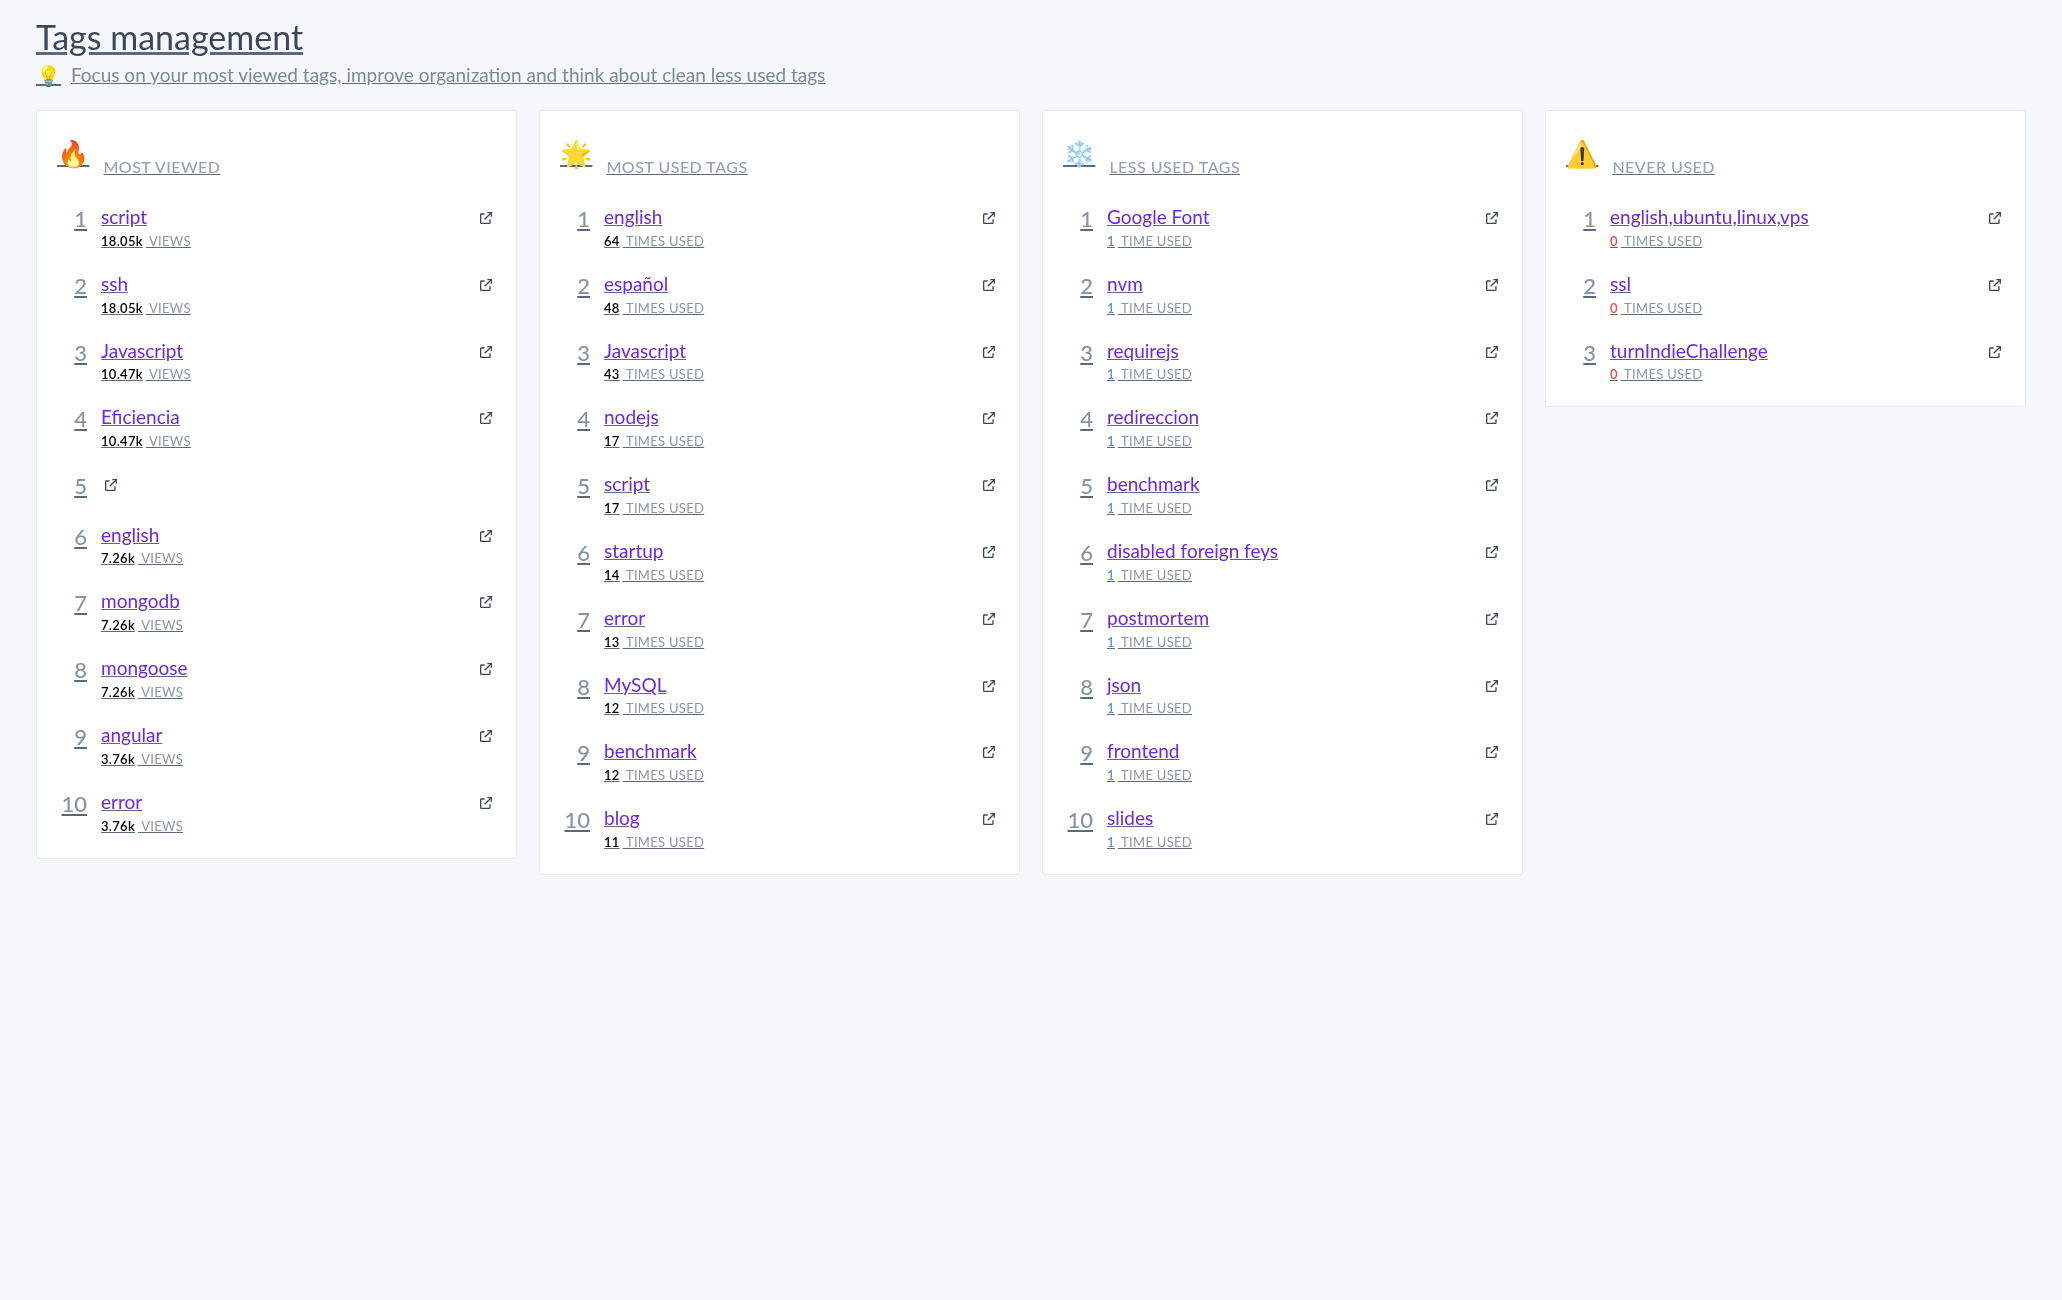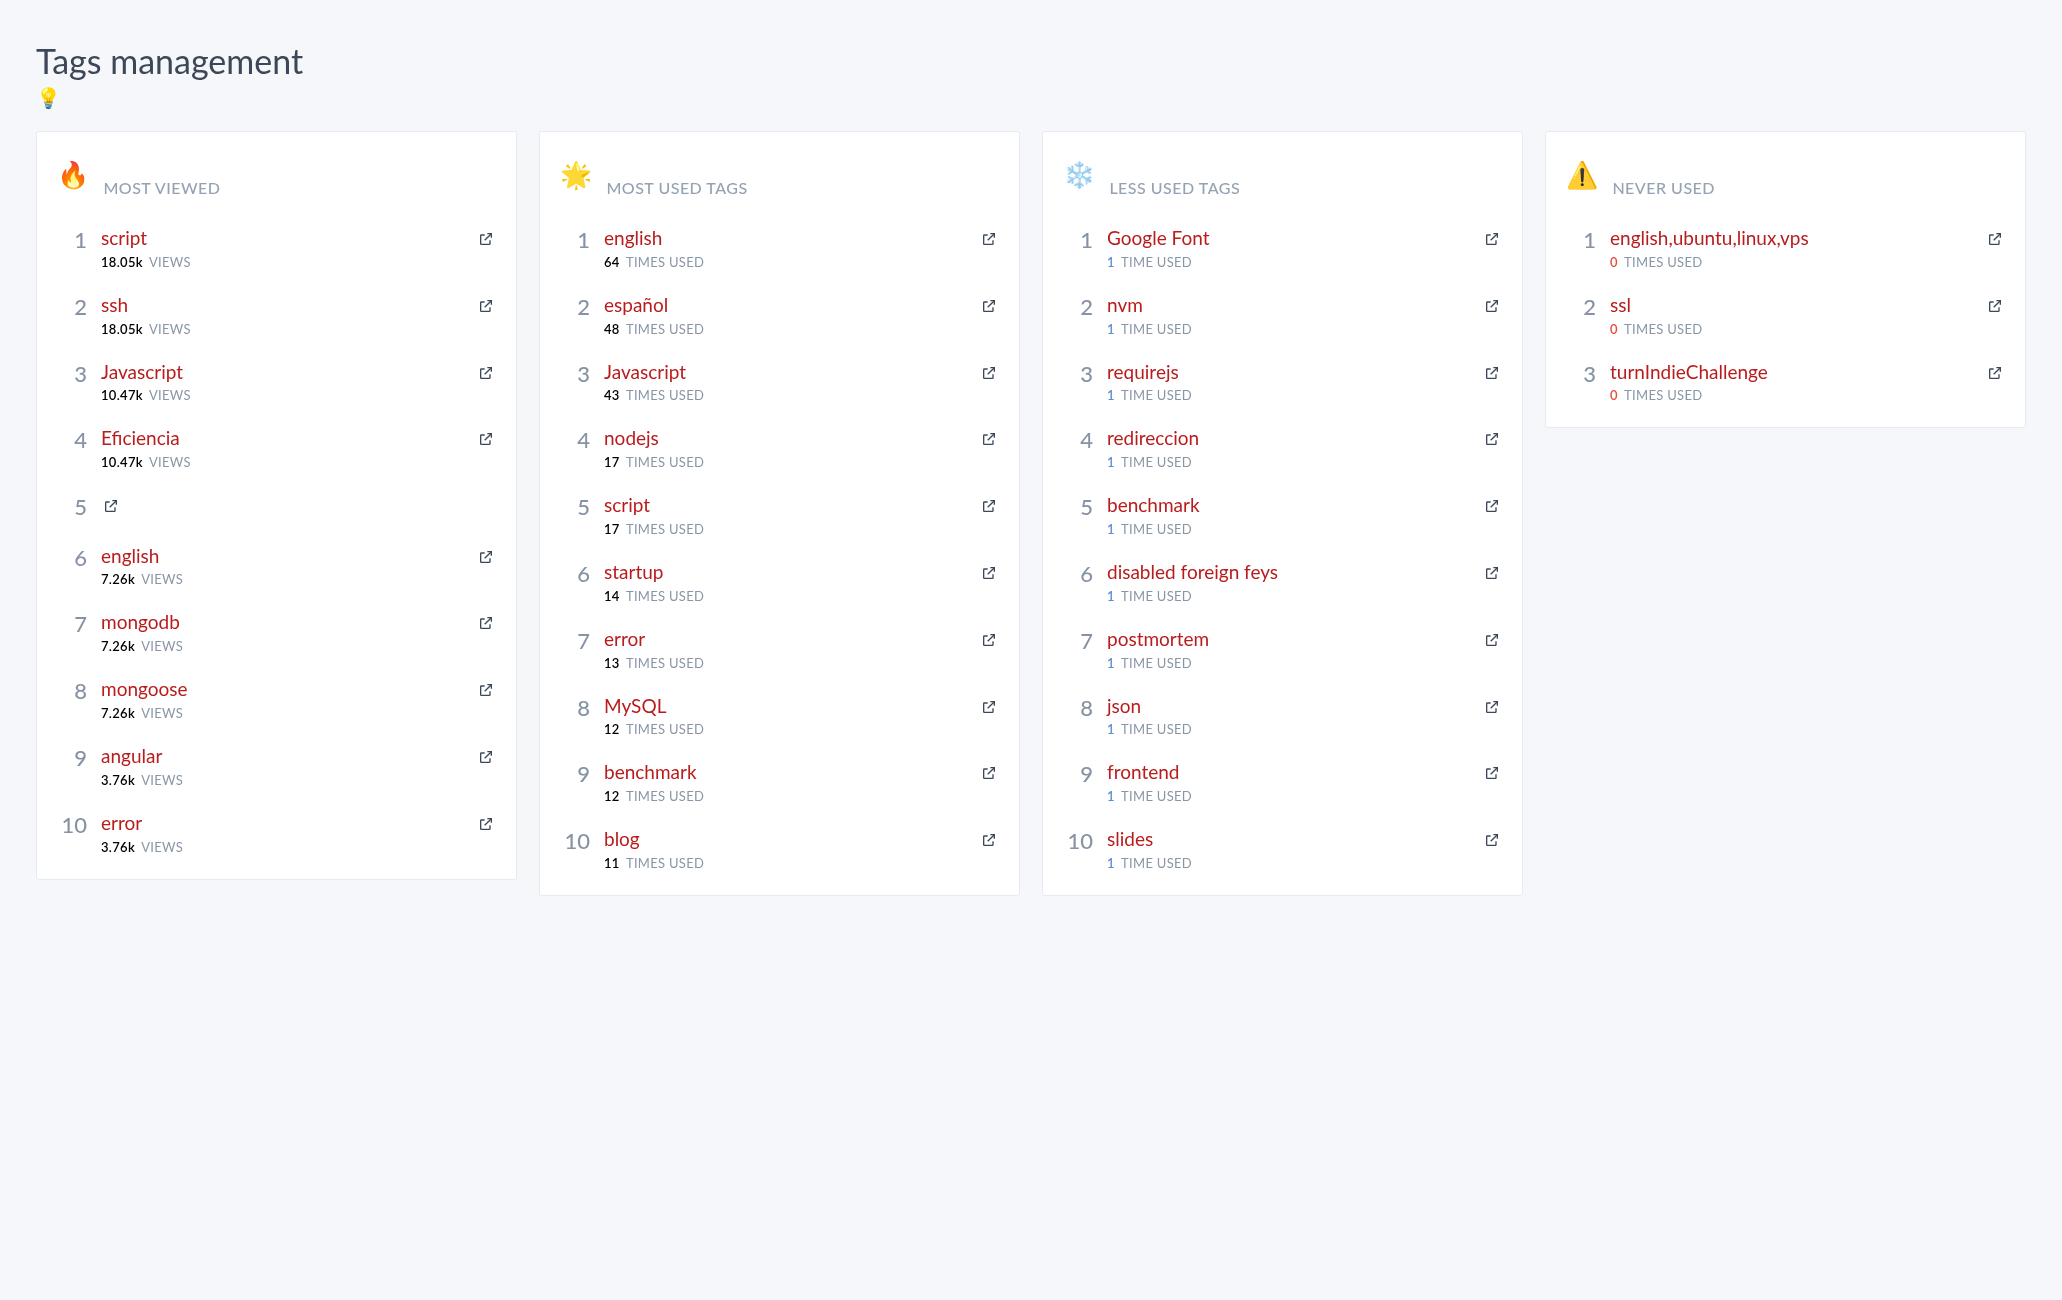--- a/index.html
+++ b/index.html
@@ -3,21 +3,22 @@
 <meta charset="utf-8">
 <style>
   * { box-sizing: border-box; margin: 0; padding: 0; }
   html, body {
     background: #f5f7fa;
     font-family: -apple-system, BlinkMacSystemFont, "Segoe UI", "Lato", "Helvetica Neue", sans-serif;
     color: #5a6a7a;
     width: 100%;
   }
   .page {
-    padding: 40px 36px 40px 36px;
+    padding: 16px 36px 40px 36px;
+    text-decoration: underline;
   }
   h1.page-title {
     font-size: 34px;
     font-weight: 400;
     color: #3c4858;
     margin-bottom: 6px;
   }
   .subtitle-row {
     display: flex;
     align-items: center;
@@ -77,21 +78,21 @@
     color: #8793a4;
     flex-shrink: 0;
     line-height: 1.2;
   }
   .item-body {
     flex: 1 1 auto;
     min-width: 0;
   }
   .item-name {
     font-size: 19px;
-    color: #b91c1c;
+    color: #6d28d9;
     margin-bottom: 4px;
     line-height: 1.2;
     word-wrap: break-word;
   }
   .item-meta {
     font-size: 13px;
     letter-spacing: 0.3px;
     color: #8896a5;
   }
   .item-meta .count {
@@ -124,20 +125,21 @@
 </style>
 </head>
 <body>
 
 <div class="page">
 
   <h1 class="page-title">Tags management</h1>
 
   <div class="subtitle-row">
     <span class="bulb">💡</span>
+    <span class="subtitle-text">Focus on your most viewed tags, improve organization and think about clean less used tags</span>
   </div>
 
   <div class="columns" id="columns">
 
   <div class="card">
         <div class="card-header">
           <span class="card-emoji">🔥</span>
           <span class="card-title">MOST VIEWED</span>
         </div>
         <div class="item-row">

